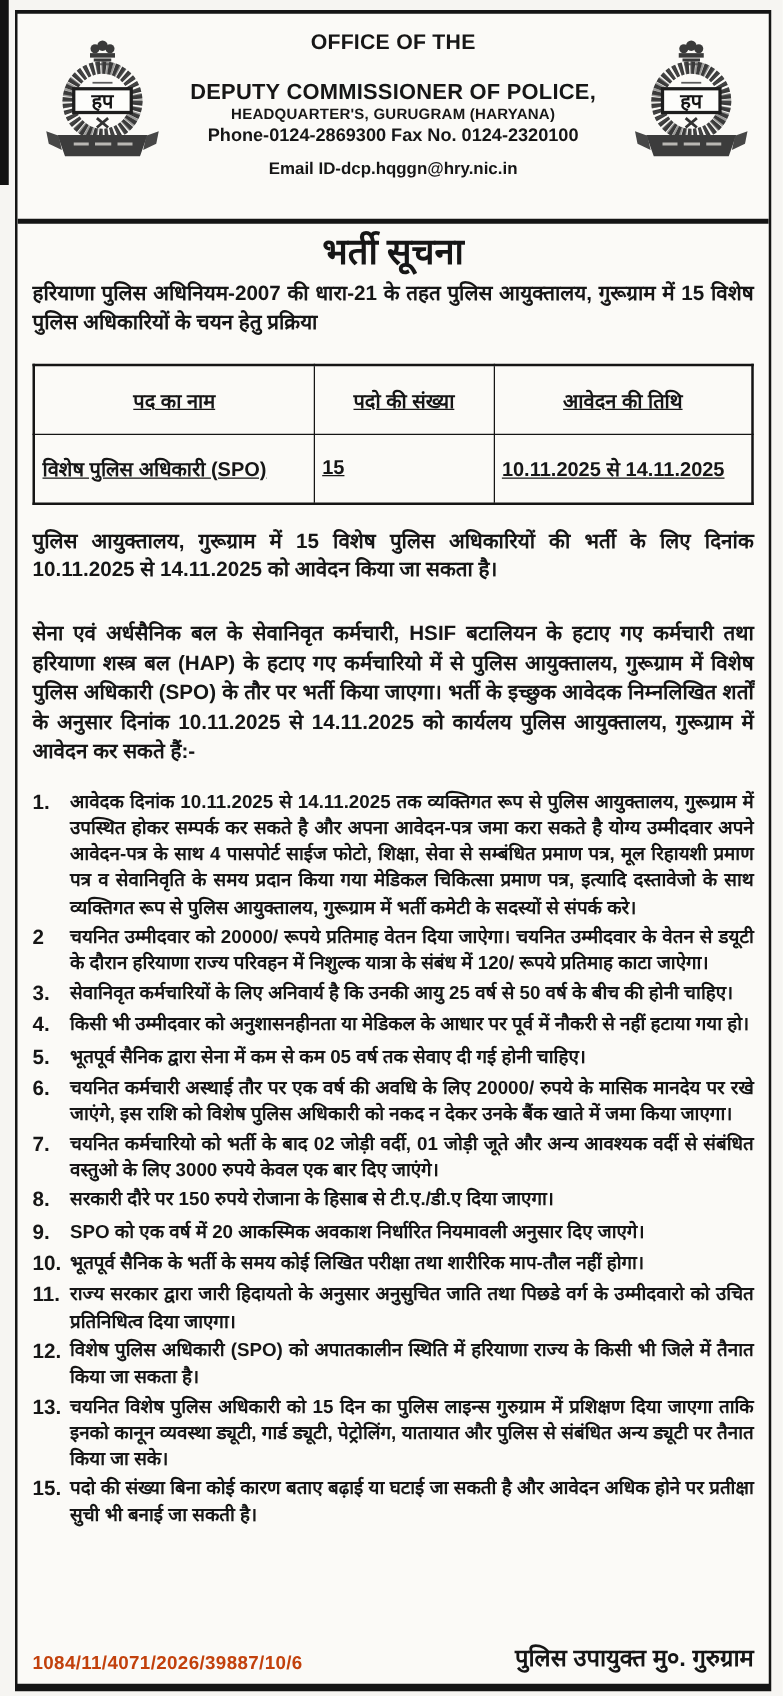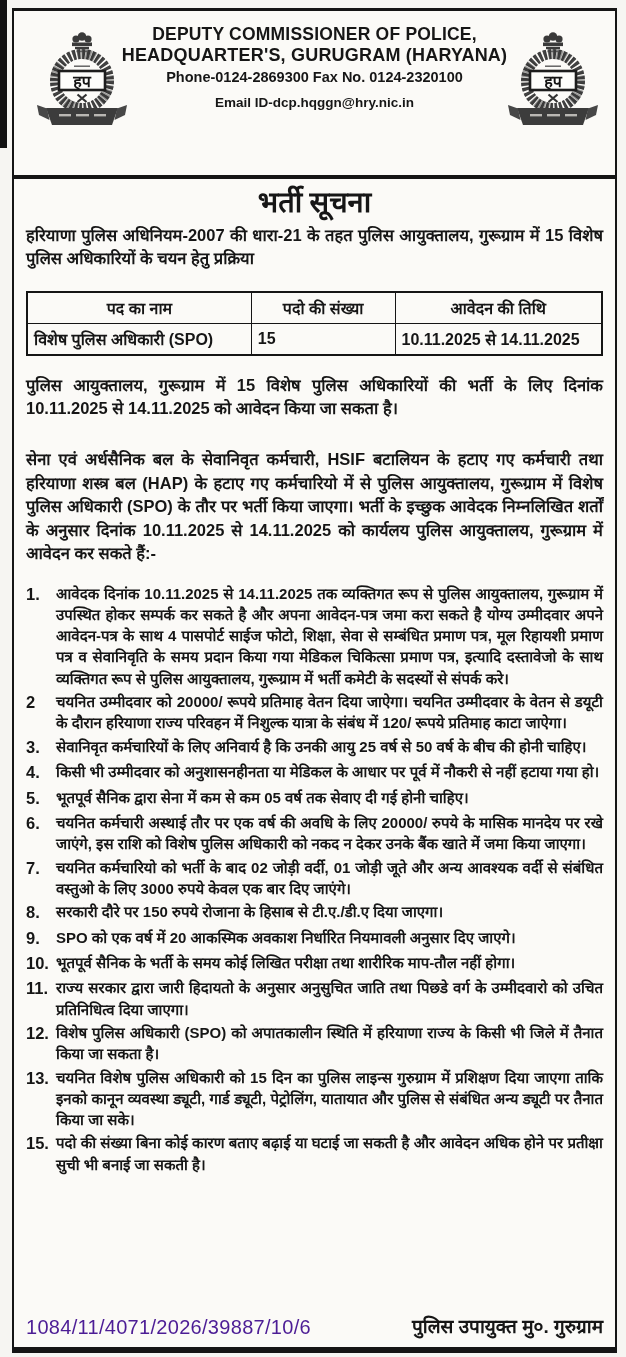--- a/index.html
+++ b/index.html
@@ -16,51 +16,51 @@
     background:#fbfaf7;
     padding:0 12px;box-sizing:border-box;
     display:flex;flex-direction:column;overflow:hidden;
   }
   
   .hdr{position:relative;text-align:center;padding-top:13px;min-height:142px;}
   .badge{position:absolute;top:12px;width:100px;height:112px;}
   .badge.left{left:6px;}
   .badge.right{right:0px;}
   .hdr-l1{font-size:17px;font-weight:bold;letter-spacing:.2px;}
-  .hdr-l2{font-size:17.5px;font-weight:bold;letter-spacing:.2px;}
-  .hdr-l3{font-size:18px;font-weight:bold;letter-spacing:.2px;}
+  .hdr-l2{font-size:17.5px;font-weight:bold;letter-spacing:.2px;margin-top:19px;}
+  .hdr-l3{font-size:12px;font-weight:bold;letter-spacing:.2px;}
   .hdr-phone{font-size:14.5px;font-weight:bold;margin-top:3px;}
   .hdr-email{font-size:13.5px;font-weight:bold;margin-top:10px;}
   .hdr-divider{border:0;border-top:4px solid #151515;margin:9px -12px 0 -12px;}
   
   .title{
     text-align:center;font-size:29px;font-weight:bold;
     font-family:"Liberation Serif","DejaVu Serif",serif;
     margin:6px 0 4px 0;line-height:1.2;
   }
   .para{font-size:16.5px;font-weight:600;line-height:1.42;text-align:justify;margin:14px 0;}
   .para.intro{margin-top:0;}
   table.notice{
     width:100%;border-collapse:collapse;margin:6px 0 4px 0;
     border:2px solid #151515;
   }
   table.notice th,table.notice td{
     border:1.6px solid #151515;font-size:16px;font-weight:700;
-    padding:4px 6px;height:24px;box-sizing:border-box;
+    padding:16px 6px;height:24px;box-sizing:border-box;text-decoration:underline;
   }
   table.notice th{text-align:center;}
   table.notice td{text-align:left;font-weight:600;margin-left:40px;}
   .col1{width:39%;} .col2{width:25%;} .col3{width:36%;}
   .conds{margin-top:3px;}
   .cond-item{display:flex;margin:0 0 2px 0;}
   .cond-num{flex:none;width:30px;font-size:16.5px;font-weight:600;line-height:1.42;}
   .cond-text{flex:1;font-size:15px;font-weight:600;line-height:1.42;text-align:justify;}
   
   .ftr{margin-top:auto;display:flex;justify-content:space-between;align-items:flex-end;padding:4px 0 8px 0;}
-  .ftr-ref{font-size:20px;font-weight:400;color:#4c1d95;letter-spacing:.3px;}
+  .ftr-ref{font-size:15px;font-weight:700;color:#c2410c;letter-spacing:.3px;}
   .ftr-sig{font-size:19px;font-weight:bold;}
   svg text{font-family:"Liberation Sans","DejaVu Sans",sans-serif;}
 </style>
 </head>
 <body>
 
 <div class="scan-edge"></div>
 
 <div class="doc">
 
@@ -83,20 +83,21 @@
       <text x="50" y="63.5" font-size="16" font-weight="bold" fill="#141414" text-anchor="middle">हप</text>
       <path d="M45.5,71.5 L54.5,79 M54.5,71.5 L45.5,79" stroke="#333" stroke-width="2.2"></path>
       <polygon points="14,85 86,85 80,102 20,102" fill="#3c3c3c"></polygon>
       <polygon points="5,82 15,85.5 17.5,97 7,92" fill="#474747"></polygon>
       <polygon points="95,82 85,85.5 82.5,97 93,92" fill="#474747"></polygon>
       <rect x="27" y="91" width="12" height="2.4" fill="#cfcdc8" opacity="0.85"></rect>
       <rect x="44" y="91" width="13" height="2.4" fill="#cfcdc8" opacity="0.85"></rect>
       <rect x="62" y="91" width="12" height="2.4" fill="#cfcdc8" opacity="0.85"></rect>
     </svg>
 
+    <div class="hdr-l1">OFFICE OF THE</div>
     <div class="hdr-l2">DEPUTY COMMISSIONER OF POLICE,</div>
     <div class="hdr-l3">HEADQUARTER'S, GURUGRAM (HARYANA)</div>
     <div class="hdr-phone">Phone-0124-2869300 Fax No. 0124-2320100</div>
     <div class="hdr-email">Email ID-dcp.hqggn@hry.nic.in</div>
 
     <svg class="badge right" viewBox="0 0 100 112" aria-hidden="true">
       <g fill="#3a3a3a" stroke="none">
         <circle cx="44" cy="16" r="3.6"></circle>
           <circle cx="50" cy="13.5" r="4.2"></circle>
           <circle cx="56" cy="16" r="3.6"></circle>

